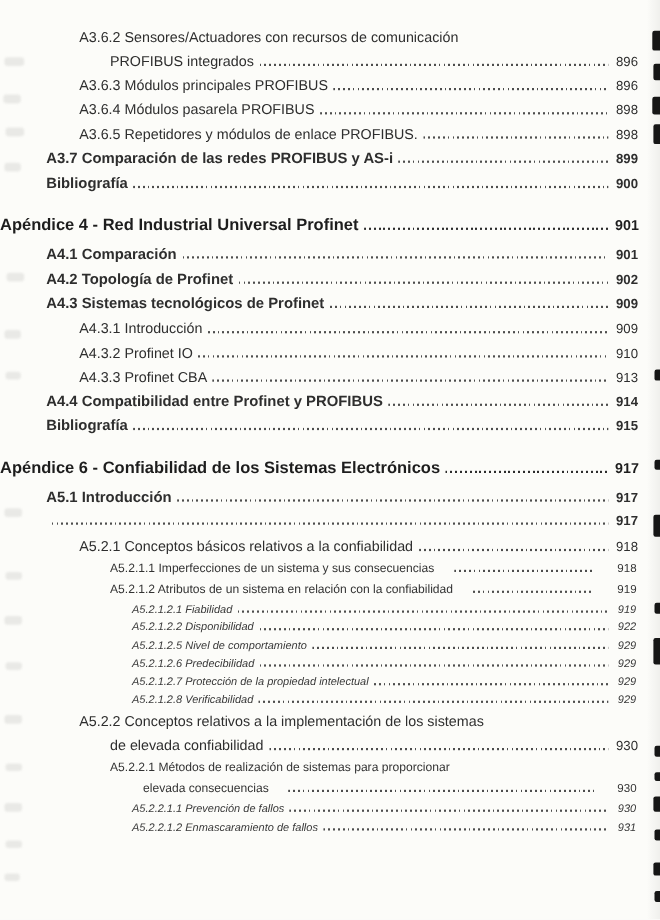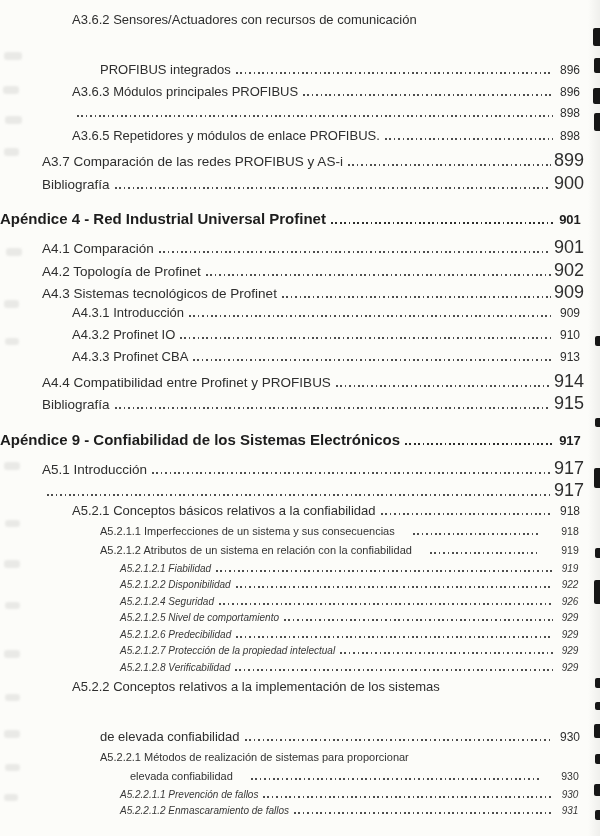--- a/index.html
+++ b/index.html
@@ -22,44 +22,44 @@
   
   .scan-mark{
     position:absolute;right:0;background:#161616;border-radius:2px 0 0 2px;
   }
   
   .bleed-mark{
     position:absolute;background:rgba(110,110,110,0.13);
     border-radius:3px;filter:blur(1.2px);
   }
 
-  .toc{position:absolute;top:12px;left:0;right:0;}
+  .toc{position:absolute;top:26px;left:0;right:0;}
   .line{
     display:flex;align-items:baseline;
     padding-right:16px;box-sizing:border-box;
   }
   .label{white-space:nowrap;}
   .leader{
     flex:1;height:2px;margin:0 3px 0 5px;min-width:16px;
     background-image:repeating-linear-gradient(to right,#4d4d4d 0 1.6px,transparent 1.6px 4.4px);
   }
   .pagenum{min-width:28px;text-align:center;white-space:nowrap;}
 
   .t-heading{font-size:15px;font-weight:700;color:#1d1d1d;margin-top:15px;margin-bottom:3px;}
   .t-heading .line{height:24px;}
   .t-heading .leader{background-image:repeating-linear-gradient(to right,#2c2c2c 0 1.8px,transparent 1.8px 4.4px);}
   .t-heading .pagenum{font-size:13px;}
 
   .t-l1{font-size:13.5px;}
-  .t-l1 .line{height:22.5px;padding-left:42px;}
-  .t-l1 .pagenum{font-size:18px;}
+  .t-l1 .line{height:22.5px;padding-left:42px;font-weight:bold;}
+  .t-l1 .pagenum{font-size:12px;}
 
   .t-l2{font-size:13px;}
   .t-l2 .line{height:22px;padding-left:72px;}
-  .t-l2 .line.cont{padding-left:100px;margin-top:28px;}
+  .t-l2 .line.cont{padding-left:100px;}
   .t-l2 .pagenum{font-size:12px;}
 
   .t-l3{font-size:11px;color:#333;}
   .t-l3 .line{height:19px;padding-left:100px;gap:13px;}
   .t-l3 .line.cont{padding-left:130px;}
   .t-l3 .pagenum{font-size:10.5px;}
 
   .t-l4{font-size:10px;font-style:italic;color:#383838;}
   .t-l4 .line{height:16.6px;padding-left:120px;}
   .t-l4 .pagenum{font-size:10px;}
@@ -99,20 +99,21 @@
       </div>
       <div class="entry t-l2">
         <div class="line">
           <span class="label">A3.6.3 Módulos principales PROFIBUS</span>
           <span class="leader"></span>
           <span class="pagenum">896</span>
         </div>
       </div>
       <div class="entry t-l2">
         <div class="line">
+          <span class="label">A3.6.4 Módulos pasarela PROFIBUS</span>
           <span class="leader"></span>
           <span class="pagenum">898</span>
         </div>
       </div>
       <div class="entry t-l2">
         <div class="line">
           <span class="label">A3.6.5 Repetidores y módulos de enlace PROFIBUS.</span>
           <span class="leader"></span>
           <span class="pagenum">898</span>
         </div>
@@ -189,21 +190,21 @@
       </div>
       <div class="entry t-l1">
         <div class="line">
           <span class="label">Bibliografía</span>
           <span class="leader"></span>
           <span class="pagenum">915</span>
         </div>
       </div>
       <div class="entry t-heading">
         <div class="line">
-          <span class="label">Apéndice 9 - Confiabilidad de los Sistemas Electrónicos</span>
+          <span class="label">Apéndice 6 - Confiabilidad de los Sistemas Electrónicos</span>
           <span class="leader"></span>
           <span class="pagenum">917</span>
         </div>
       </div>
       <div class="entry t-l1">
         <div class="line">
           <span class="label">A5.1 Introducción</span>
           <span class="leader"></span>
           <span class="pagenum">917</span>
         </div>
@@ -240,27 +241,20 @@
           <span class="label">A5.2.1.2.1 Fiabilidad</span>
           <span class="leader"></span>
           <span class="pagenum">919</span>
         </div>
       </div>
       <div class="entry t-l4">
         <div class="line">
           <span class="label">A5.2.1.2.2 Disponibilidad</span>
           <span class="leader"></span>
           <span class="pagenum">922</span>
-        </div>
-      </div>
-      <div class="entry t-l4">
-        <div class="line">
-          <span class="label">A5.2.1.2.4 Seguridad</span>
-          <span class="leader"></span>
-          <span class="pagenum">926</span>
         </div>
       </div>
       <div class="entry t-l4">
         <div class="line">
           <span class="label">A5.2.1.2.5 Nivel de comportamiento</span>
           <span class="leader"></span>
           <span class="pagenum">929</span>
         </div>
       </div>
       <div class="entry t-l4">
@@ -292,21 +286,21 @@
           <span class="label">de elevada confiabilidad</span>
           <span class="leader"></span>
           <span class="pagenum">930</span>
         </div>
       </div>
       <div class="entry t-l3">
         <div class="line">
           <span class="label">A5.2.2.1 Métodos de realización de sistemas para proporcionar</span>
         </div>
         <div class="line cont">
-          <span class="label">elevada confiabilidad</span>
+          <span class="label">elevada consecuencias</span>
           <span class="leader"></span>
           <span class="pagenum">930</span>
         </div>
       </div>
       <div class="entry t-l4">
         <div class="line">
           <span class="label">A5.2.2.1.1 Prevención de fallos</span>
           <span class="leader"></span>
           <span class="pagenum">930</span>
         </div>

